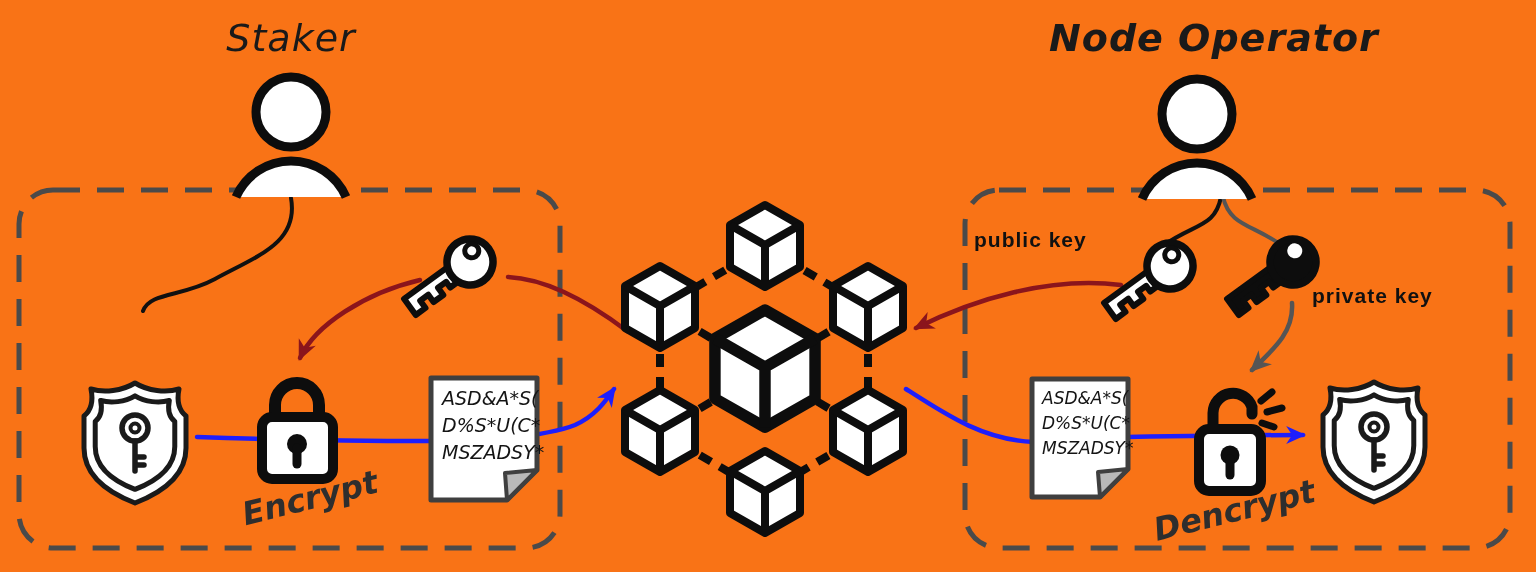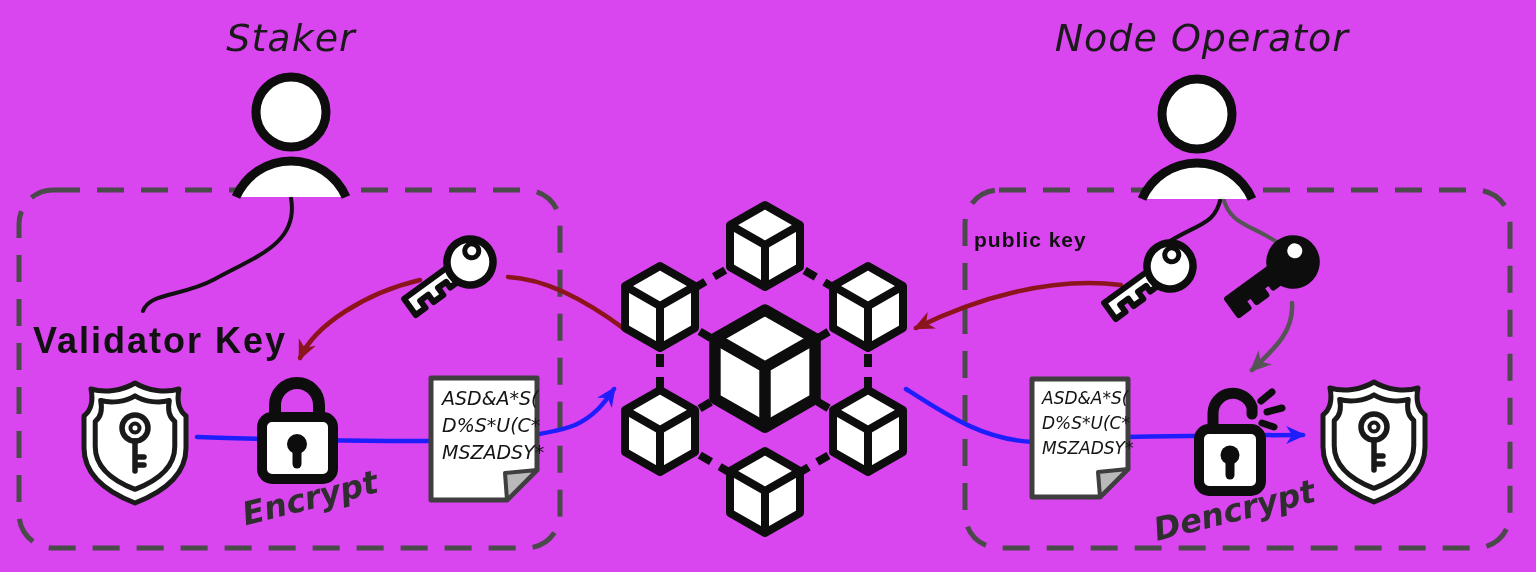--- a/index.html
+++ b/index.html
@@ -1,26 +1,26 @@
 <!DOCTYPE html>
 <html><head>
 <meta charset="utf-8">
 <style>
   html,body{margin:0;padding:0;background:#fff;}
   #stage{
-    position:relative;width:1536px;height:572px;background:#d946ef;overflow:hidden;
+    position:relative;width:1536px;height:572px;background:#f97316;overflow:hidden;
     font-family:"Liberation Sans",sans-serif;color:#111;
   }
   #diagram-svg{position:absolute;left:0;top:0;}
   .lbl{position:absolute;white-space:nowrap;color:#111;}
   .actor{font-style:italic;font-size:38px;font-weight:500;color:#1a1a1a;letter-spacing:1px;
          font-family:"DejaVu Sans",sans-serif;}
   .keylabel{font-weight:700;font-size:21px;letter-spacing:1px;}
   #staker-label{left:181px;top:16px;width:220px;text-align:center;}
-  #node-operator-label{left:1049px;top:16px;width:300px;text-align:right;}
+  #node-operator-label{left:1049px;top:16px;width:300px;text-align:right;font-weight:bold;}
   #validator-key-label{left:33px;top:320px;font-size:36px;font-weight:700;letter-spacing:2px;}
   #public-key-label{left:974px;top:228px;}
   #private-key-label{left:1312px;top:284px;}
   .action{font-style:italic;font-weight:600;font-size:32px;color:#2e2e2e;
           transform:rotate(-14deg);font-family:"DejaVu Sans",sans-serif;}
   #encrypt-label{left:241px;top:480px;width:130px;text-align:center;}
   #dencrypt-label{left:1152px;top:492px;width:160px;text-align:center;}
   .cipher{position:absolute;font-style:italic;font-weight:400;color:#141414;
           font-family:"DejaVu Sans",sans-serif;}
   #cipher-left{left:442px;top:385px;font-size:19px;line-height:27px;}
@@ -155,22 +155,22 @@
     <g>
       <circle cx="1197" cy="114" r="35" fill="#ffffff" stroke="#0d0d0d" stroke-width="9"></circle>
       <path d="M1142,199 A60,60 0 0 1 1252,199 Z" fill="#ffffff"></path>
       <path d="M1142,199 A60,60 0 0 1 1252,199" fill="none" stroke="#0d0d0d" stroke-width="9"></path>
     </g>
   </svg>
 
   <div class="lbl actor" id="staker-label">Staker</div>
   <div class="lbl actor" id="node-operator-label">Node Operator</div>
 
-  <div class="lbl keylabel" id="validator-key-label">Validator Key</div>
   <div class="lbl keylabel" id="public-key-label">public key</div>
+  <div class="lbl keylabel" id="private-key-label">private key</div>
 
   <div class="lbl action" id="encrypt-label">Encrypt</div>
   <div class="lbl action" id="dencrypt-label">Dencrypt</div>
 
   <div class="cipher" id="cipher-left">
     <div>ASD&amp;A*S(</div>
     <div>D%S*U(C*</div>
     <div>MSZADSY*</div>
   </div>
   <div class="cipher" id="cipher-right">

